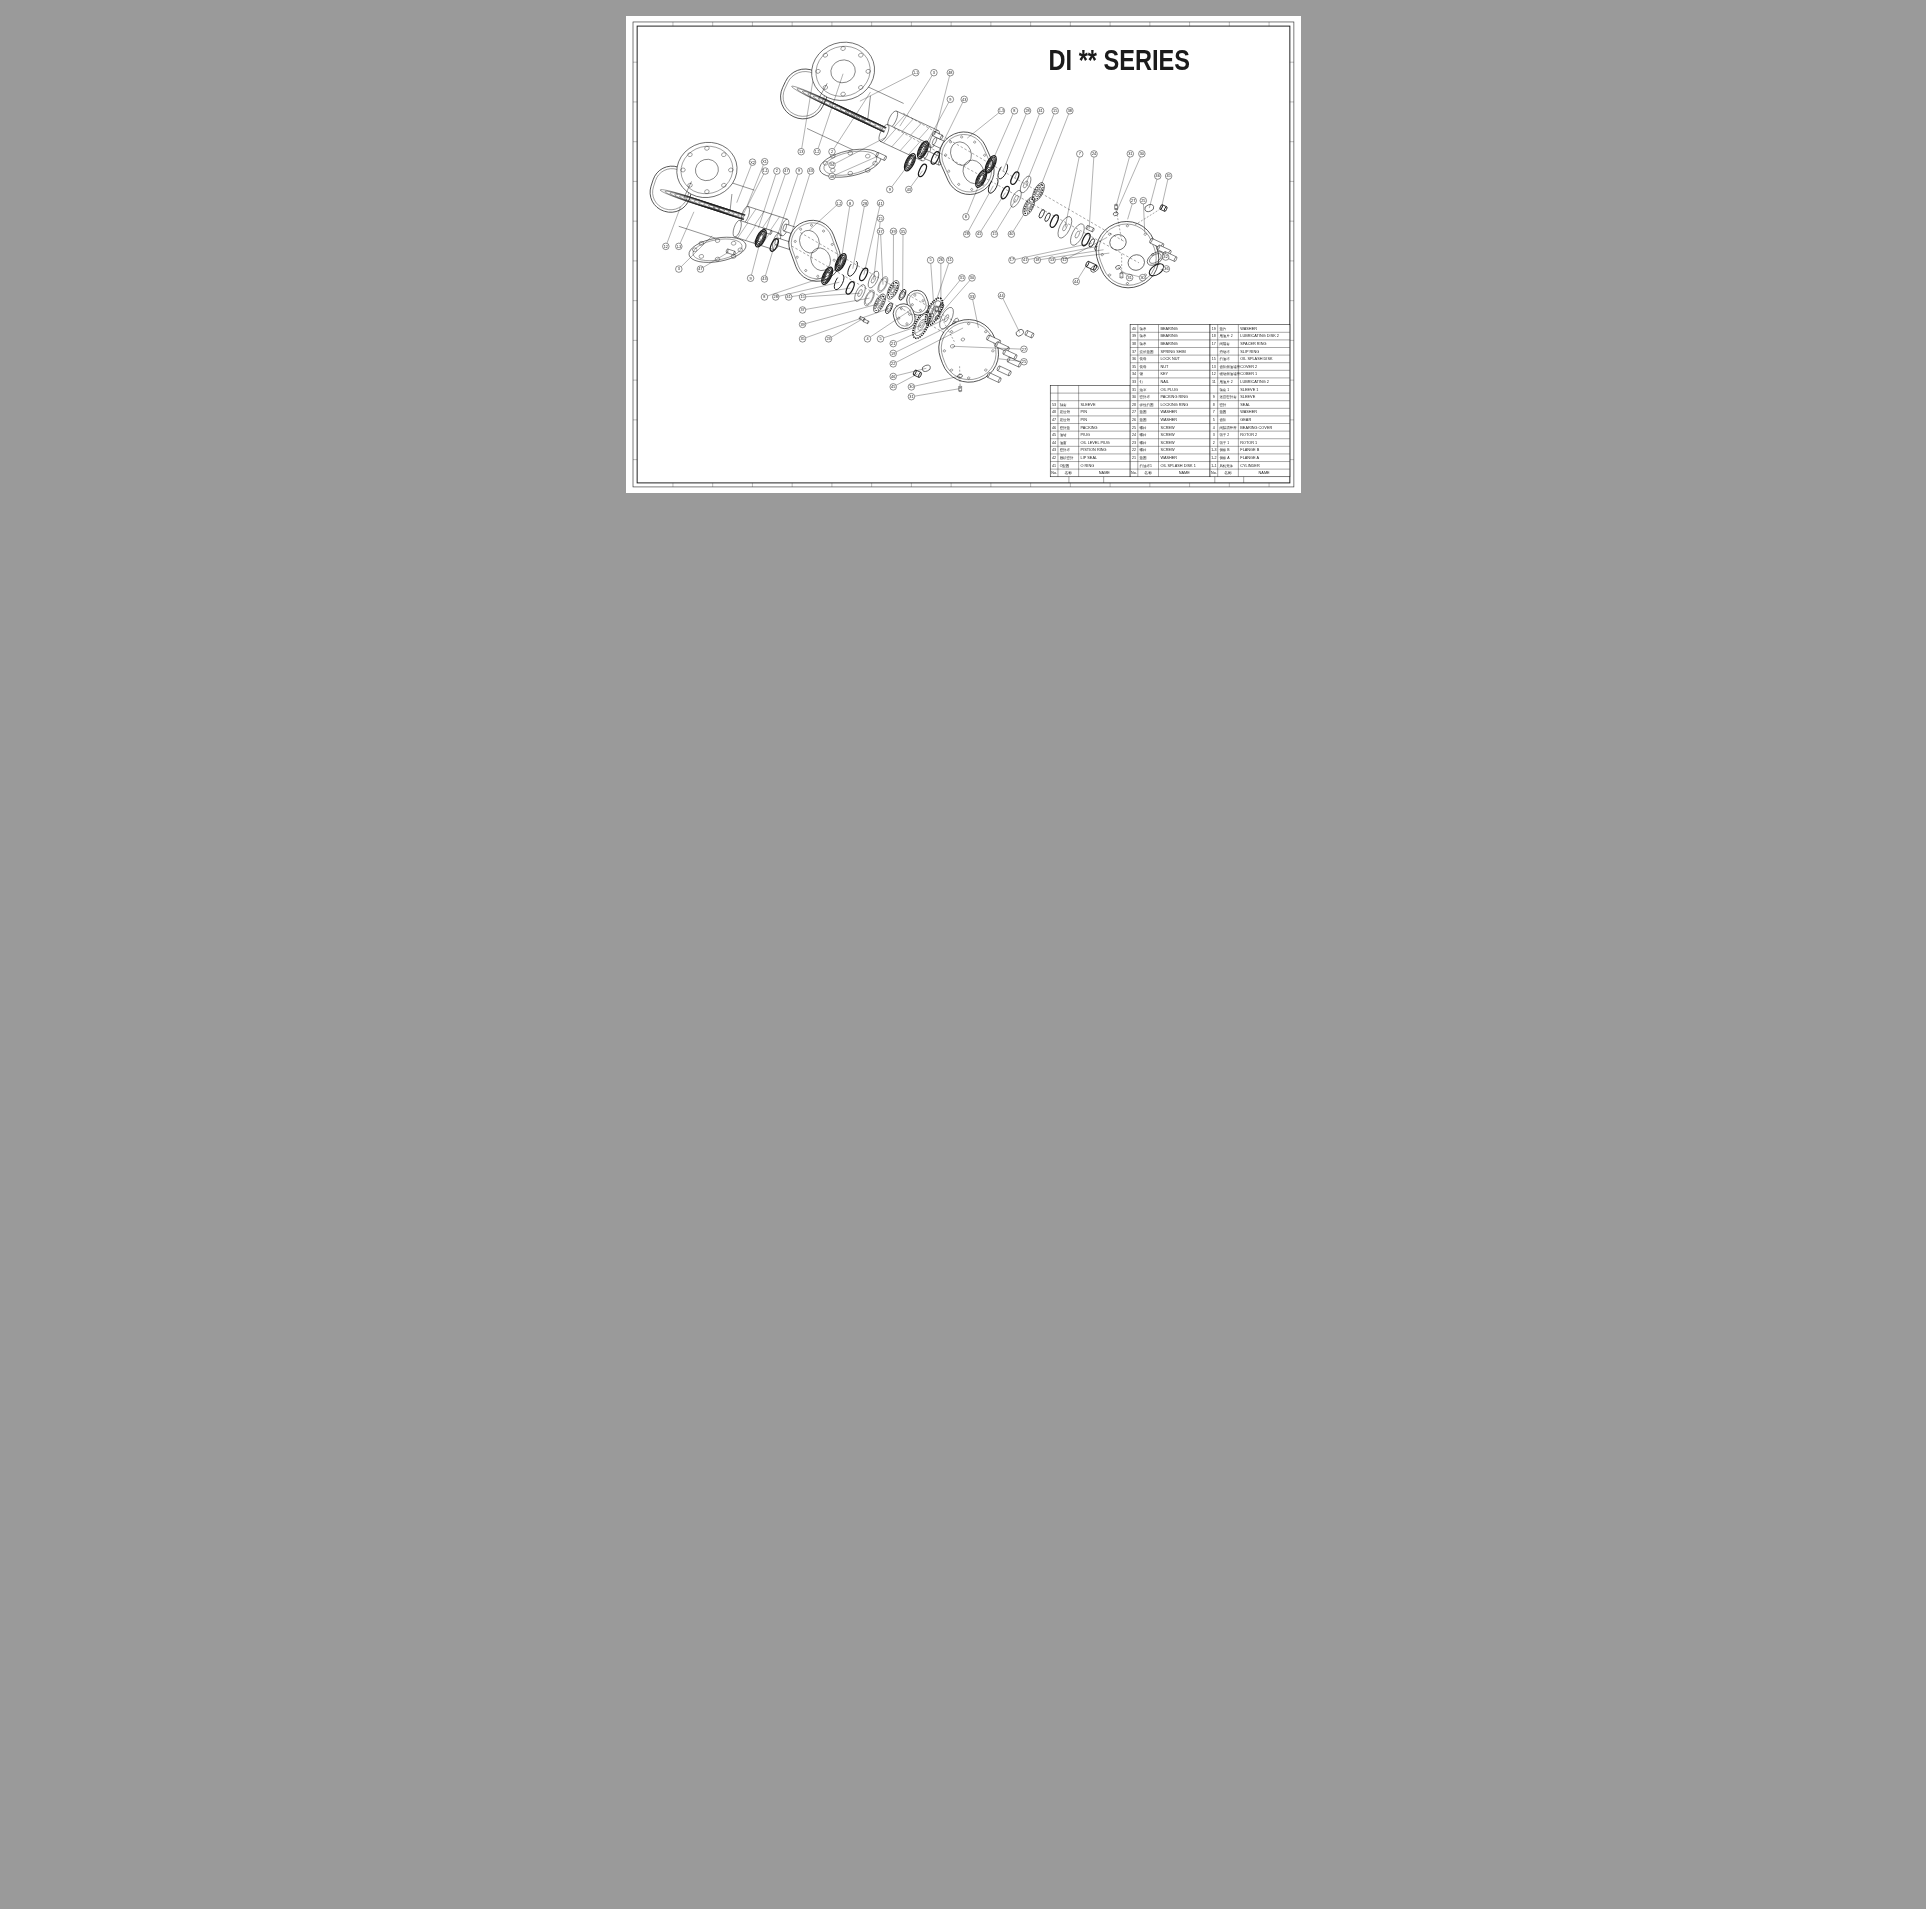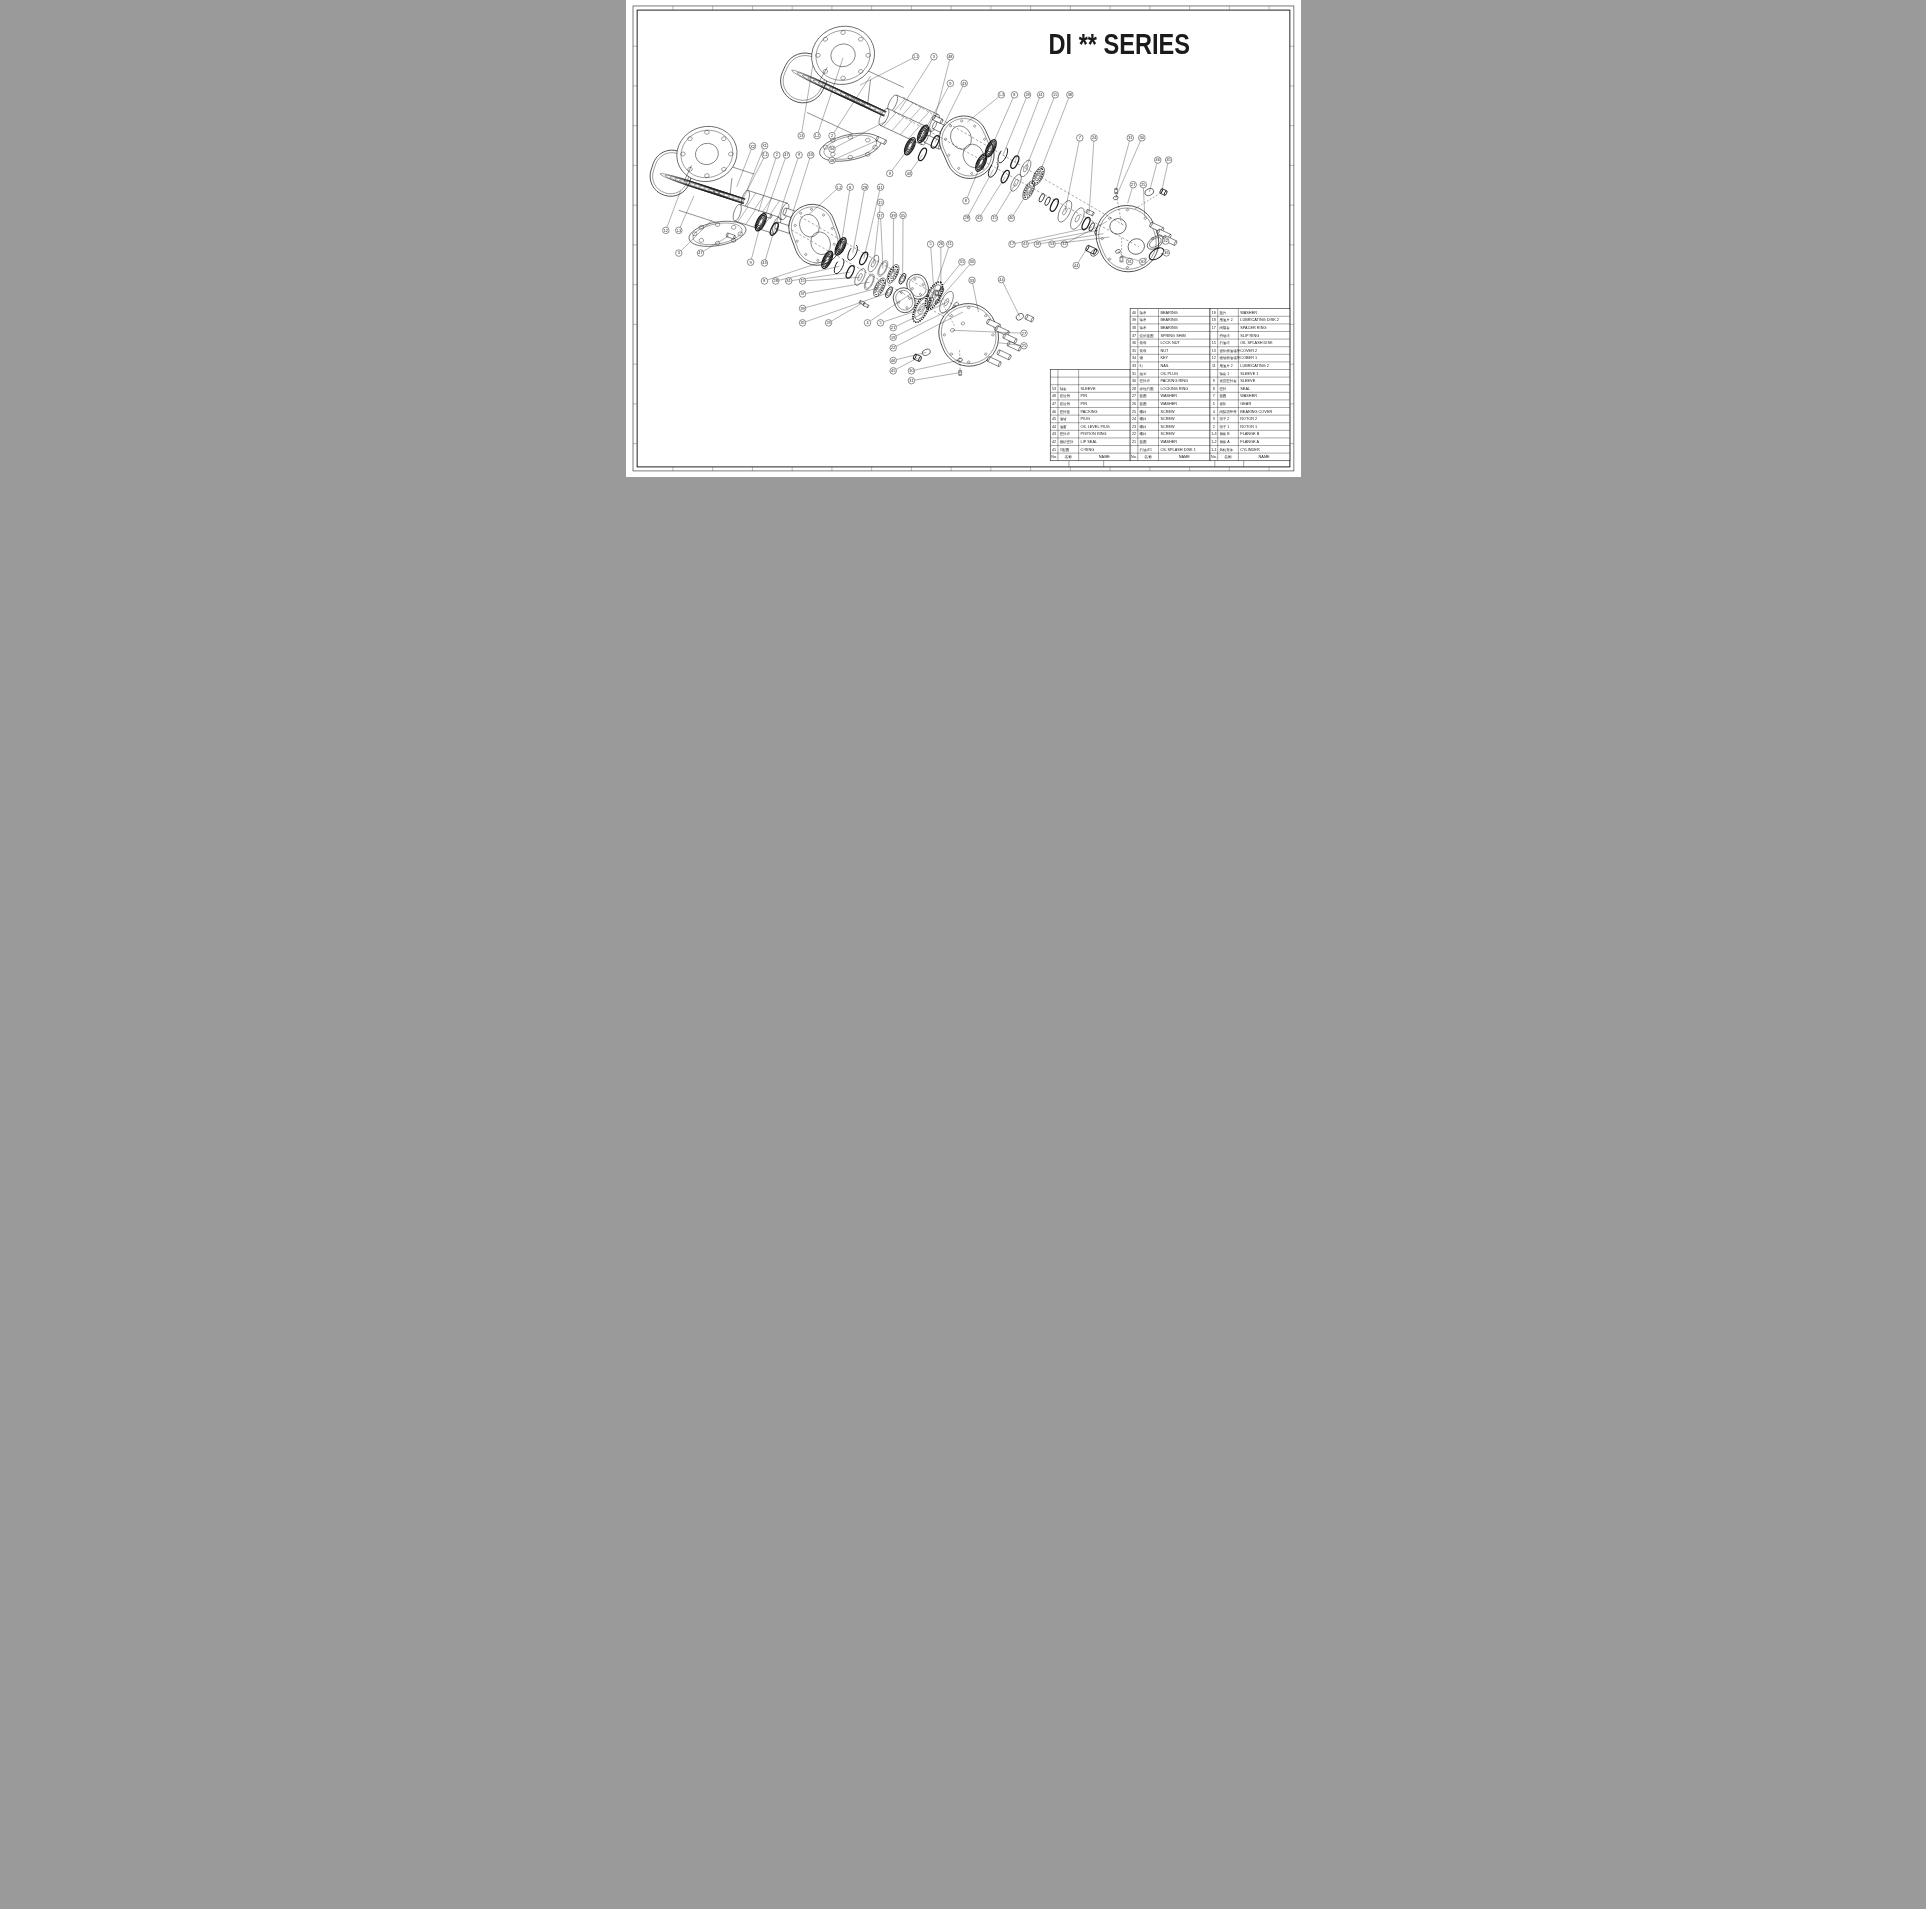--- a/index.html
+++ b/index.html
@@ -1,16 +1,16 @@
 <!DOCTYPE html>
 <html style="font-size:6.2px"><head>
 <meta charset="utf-8">
 <style>
   html,body{margin:0;padding:0;background:#9a9a9a;}
-  .sheet{position:relative;width:675px;height:477px;margin:0 auto;background:#ffffff;overflow:hidden;}
+  .sheet{position:relative;width:675px;height:477px;margin:16px auto;background:#ffffff;overflow:hidden;}
   svg{position:absolute;inset:0;width:100%;height:100%;display:block;}
   svg text{font-family:"Liberation Sans","DejaVu Sans",sans-serif;fill:#1b1b1b;}
   .title-text{font-weight:bold;}
 </style>
 </head>
 <body>
 
 <div class="sheet">
   <svg viewBox="0 0 7013 4957" preserveAspectRatio="xMidYMid meet">
     <g id="frame">

